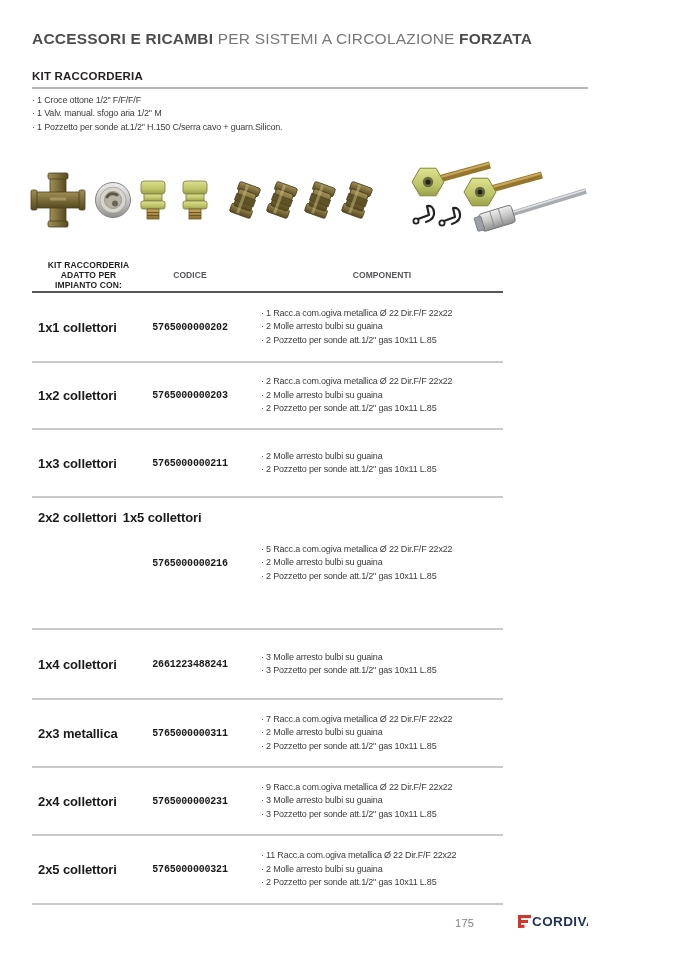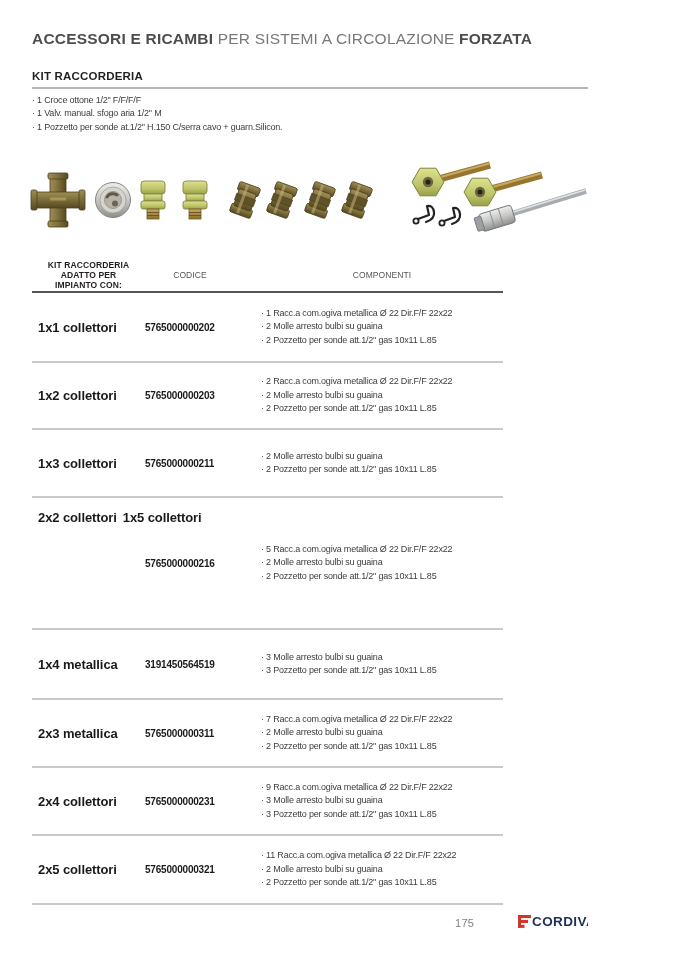--- a/index.html
+++ b/index.html
@@ -27,29 +27,29 @@
   }
   .intro .bullet::before { content:"· "; }
   
   .products { position:absolute; left:28px; top:152px; }
   
   .tbl { position:absolute; left:32px; top:258px; width:471px; }
   .thead {
     display:grid; grid-template-columns:113px 90px 1fr; align-items:center;
     height:35px; box-sizing:border-box; border-bottom:2px solid #55565a;
   }
-  .th { font-size:8.5px; color:#55565a; text-align:center; letter-spacing:0.1px; }
+  .th { font-size:8.5px; color:#55565a; text-align:center; letter-spacing:0.1px;font-weight:bold; }
   .th.c1 { font-weight:bold; color:#231f20; line-height:10px; }
   .th.c3 { padding-left:26px; }
   .row {
     display:grid; grid-template-columns:113px 90px 1fr; align-items:center;
     box-sizing:border-box; border-bottom:2px solid #c9c9c9;
   }
   .label { font-weight:bold; font-size:13px; letter-spacing:-0.1px; padding-left:6px; color:#1a1a1a; white-space:nowrap; }
-  .code  { font-weight:bold; font-size:10px; letter-spacing:-0.2px; color:#1a1a1a; }
+  .code  { font-weight:bold; font-size:10px; letter-spacing:-0.2px; text-align:center; color:#1a1a1a;font-family:Liberation Mono, monospace; }
   .components { font-size:9px; letter-spacing:-0.2px; line-height:13.4px; color:#3d3d3f; padding-left:26px; }
   .components .cline::before { content:"· "; }
   .label-stack {
     display:flex; flex-direction:row; justify-content:space-between;
     height:100%; box-sizing:border-box; padding:12px 0;
   }
   .mini-rule { width:83px; height:2px; background:#c9c9c9; }
   
   .page-num {
     position:absolute; left:455px; top:917px; font-size:11px; color:#808285; letter-spacing:0.3px;
@@ -223,22 +223,22 @@
       </div>
       <div class="code">5765000000216</div>
       <div class="components">
         <div class="cline">5 Racc.a com.ogiva metallica Ø 22 Dir.F/F 22x22</div>
         <div class="cline">2 Molle arresto bulbi su guaina</div>
         <div class="cline">2 Pozzetto per sonde att.1/2" gas 10x11 L.85</div>
       </div>
     </div>
 
     <div class="row" style="height:70px">
-      <div class="label">1x4 metallica</div>
-      <div class="code">3191450564519</div>
+      <div class="label">1x4 collettori</div>
+      <div class="code">2661223488241</div>
       <div class="components">
         <div class="cline">3 Molle arresto bulbi su guaina</div>
         <div class="cline">3 Pozzetto per sonde att.1/2" gas 10x11 L.85</div>
       </div>
     </div>
 
     <div class="row" style="height:68px">
       <div class="label">2x3 metallica</div>
       <div class="code">5765000000311</div>
       <div class="components">

